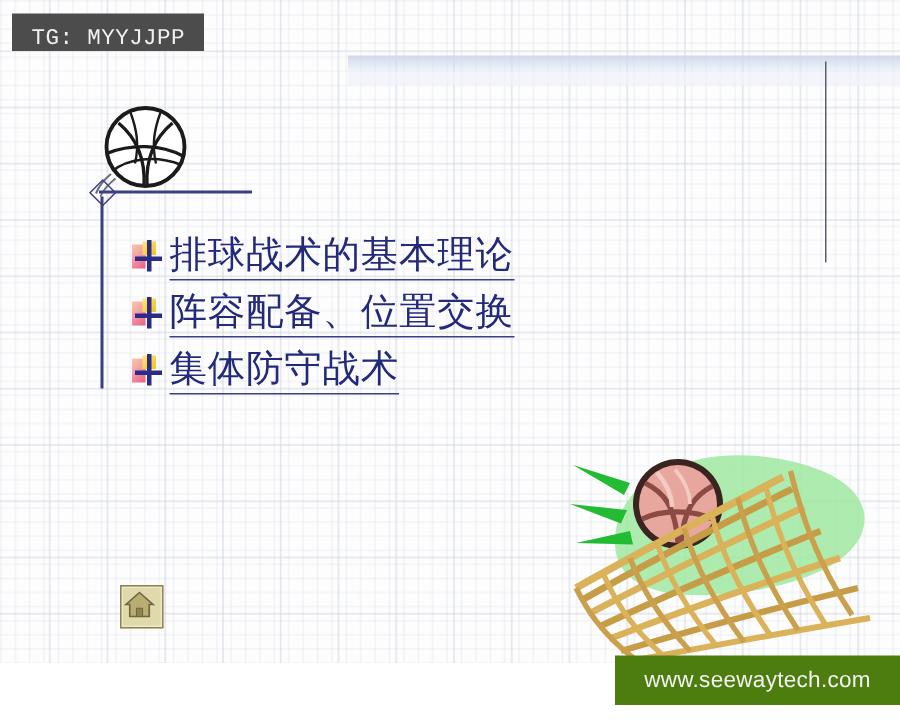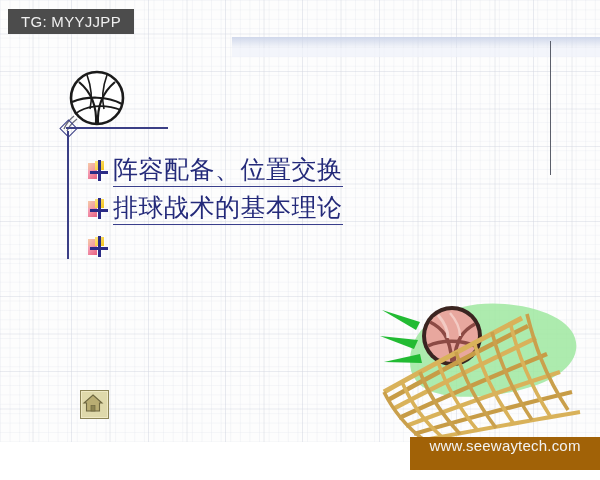--- a/index.html
+++ b/index.html
@@ -107,36 +107,37 @@
     background:#dfd9ab;border:1.3px solid #8d8557;
     box-shadow:inset 0 0 0 1px #efe9c4;
   }
 
   
   #clip{position:absolute;left:380px;top:292px;width:220px;height:150px;}
 
   
   #watermark{
     position:absolute;left:410px;top:437px;width:190px;height:33px;
-    background:#a16207;
+    background:#4d7c0f;
     color:#f2f2f2;
     font-size:15px;
-    display:flex;align-items:flex-start;justify-content:center;
+    display:flex;align-items:center;justify-content:center;
     letter-spacing:.2px;
   }
 
   
   #tag{
     position:absolute;left:8px;top:9px;height:25px;
     background:#4c4c4c;color:#f0f0f0;
     font-size:15px;
-    display:flex;align-items:center;
+    display:flex;align-items:flex-end;
     padding:0 13px;
     letter-spacing:.3px;
     z-index:20;
+    font-family:Liberation Mono, monospace;
   }
 </style>
 </head>
 <body>
 
 <div id="slide">
 
   <div id="grid"></div>
   <div id="grid2"></div>
   <div id="topband"></div>
@@ -164,43 +165,44 @@
   <div id="list">
 
     <div class="row">
       <span class="bullet">
         <span class="sqA"></span>
           <span class="sqB"></span>
           <span class="sqC"></span>
         <span class="barV"></span>
           <span class="barH"></span>
       </span>
-      <span class="row-text">阵容配备、位置交换</span>
+      <span class="row-text">排球战术的基本理论</span>
     </div>
 
     <div class="row">
       <span class="bullet">
         <span class="sqA"></span>
           <span class="sqB"></span>
           <span class="sqC"></span>
         <span class="barV"></span>
           <span class="barH"></span>
       </span>
-      <span class="row-text">排球战术的基本理论</span>
+      <span class="row-text">阵容配备、位置交换</span>
     </div>
 
 
     <div class="row">
       <span class="bullet">
         <span class="sqA"></span>
           <span class="sqB"></span>
           <span class="sqC"></span>
         <span class="barV"></span>
           <span class="barH"></span>
       </span>
+      <span class="row-text">集体防守战术</span>
     </div>
 
   </div>
 
   <div id="home-btn">
     <svg width="24" height="24" viewBox="0 0 24 24">
       <path d="M12 4 L21 12 L18.5 12 L18.5 20 L5.5 20 L5.5 12 L3 12 Z" fill="#b9ad72" stroke="#6e6740" stroke-width="1.1"></path>
       <rect x="10" y="14.5" width="4" height="5.5" fill="#8d8450" stroke="#6e6740" stroke-width=".7"></rect>
     </svg>
   </div>

